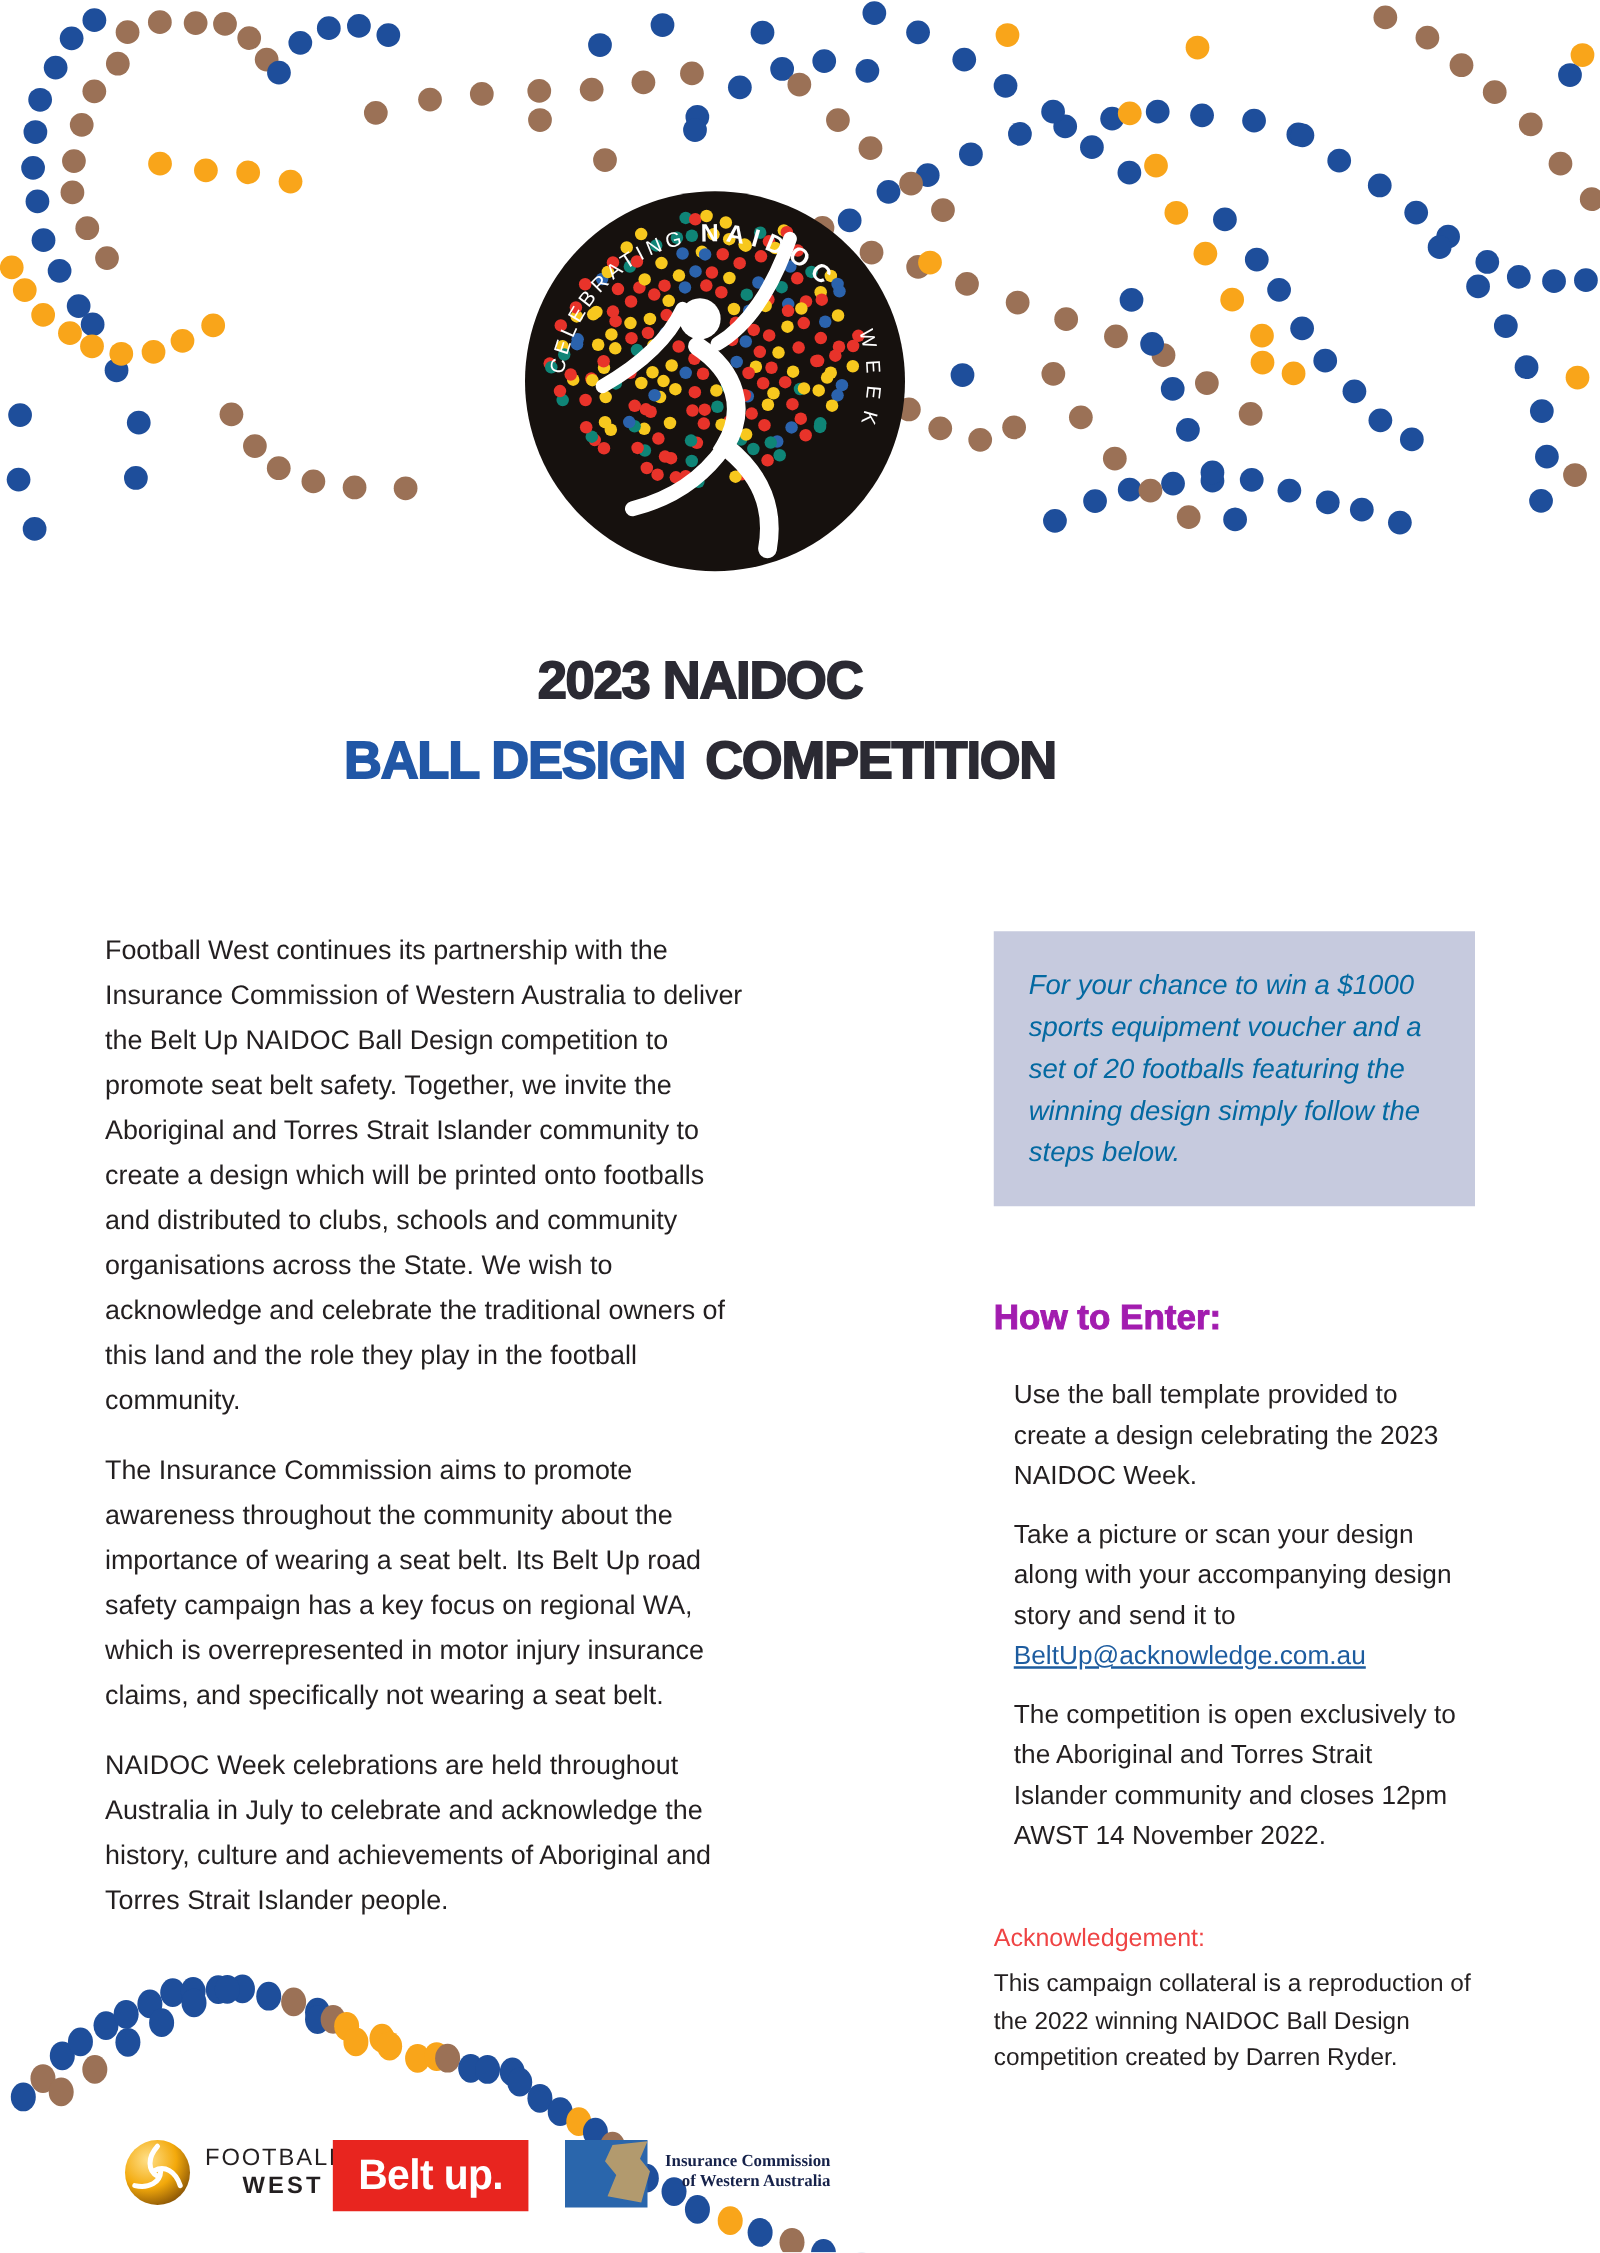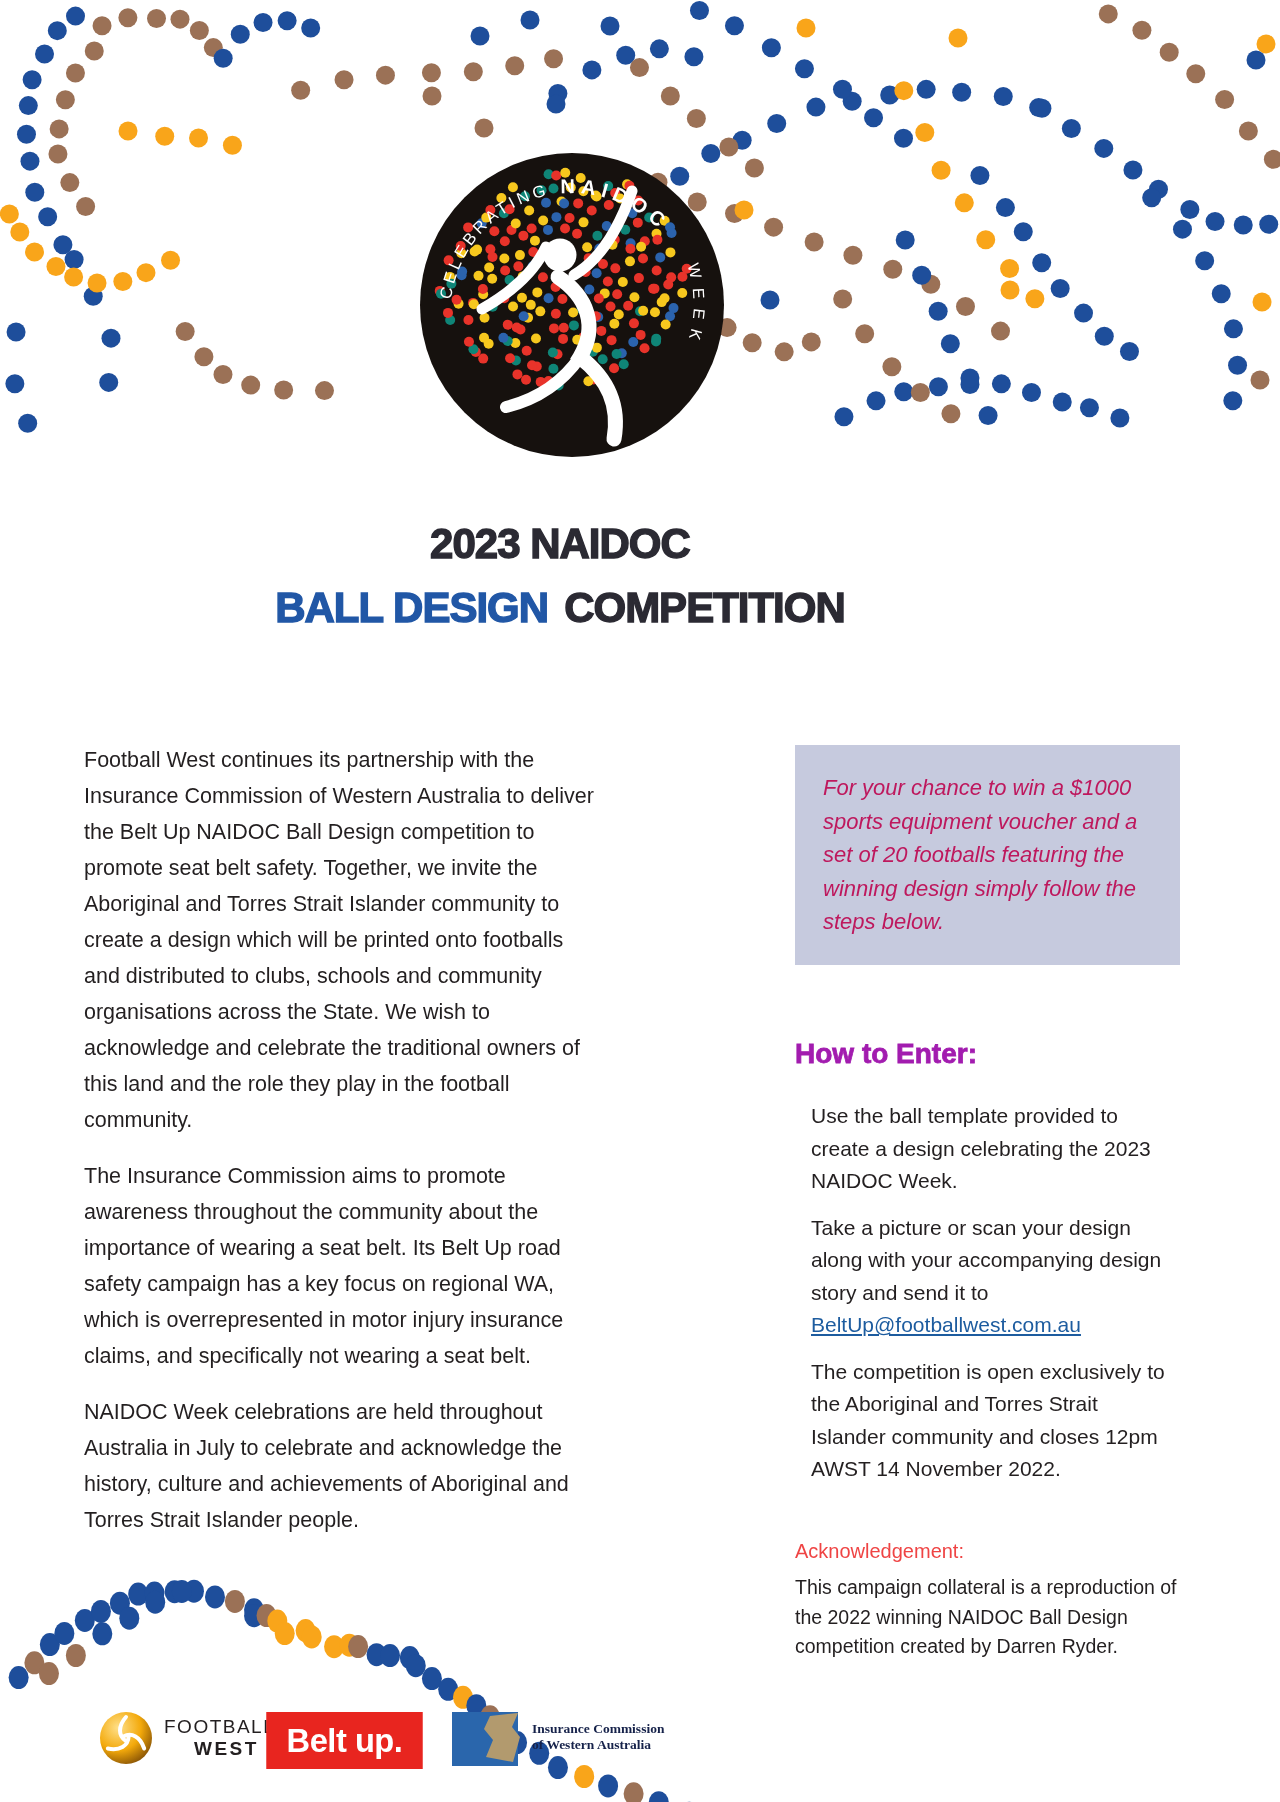--- a/index.html
+++ b/index.html
@@ -13,21 +13,21 @@
          color:var(--title-dark,#2b2a33);-webkit-text-stroke:1.4px currentColor;}
   .title .accent{color:var(--title-blue,#2157a6);}
   .title .rest{margin-left:16px;}
 
   .leftcol{position:absolute;left:84px;top:742px;width:512px;z-index:2;
            font-size:21.5px;line-height:36px;color:var(--body-text,#231f20);}
   .leftcol p{margin:0 0 20px 0;}
 
   .promo{position:absolute;left:795px;top:745px;width:385px;box-sizing:border-box;
          padding:26px 28px;background:var(--promo-box-bg,#c6cade);z-index:2;
-         font-style:italic;font-size:22px;line-height:33.5px;color:#be185d;}
+         font-style:italic;font-size:22px;line-height:33.5px;color:#0369a1;}
   .promo p{margin:0;}
 
   .h2e{position:absolute;left:795px;top:1038px;z-index:2;font-size:28px;font-weight:900;
        color:#a21caf;-webkit-text-stroke:0.8px currentColor;}
 
   .steps{position:absolute;left:795px;top:1100px;width:380px;z-index:2;
          font-size:21px;line-height:32.5px;color:var(--body-text,#231f20);}
   .steps p{margin:0 0 14px 16px;}
   .steps a{color:var(--link-blue,#1d5c9f);text-decoration:underline;}
 
@@ -38,21 +38,21 @@
   .fw{position:absolute;left:98px;top:1710px;display:flex;align-items:center;gap:10px;z-index:3;}
   .fw-text{font-size:19px;line-height:22px;color:#231f20;}
   .fw-text .l1{letter-spacing:1.5px;}
   .fw-text .l2{font-weight:800;letter-spacing:2.5px;margin-left:30px;}
 
   .beltup{position:absolute;left:263px;top:1712px;width:163px;height:57px;z-index:3;
           background:var(--beltup-red,#e8251f);color:#fff;display:flex;align-items:center;
           justify-content:center;font-weight:900;font-size:34px;letter-spacing:-0.5px;
           transform:scaleX(.96);}
 
-  .ins{position:absolute;left:452px;top:1710px;display:flex;gap:8px;z-index:3;}
+  .ins{position:absolute;left:452px;top:1710px;display:flex;gap:8px;z-index:3;text-align:right;}
   .ins-text{font-family:"Liberation Serif",serif;font-weight:700;font-size:13.5px;
             line-height:16px;color:#16224a;padding-top:11px;}
 </style>
 </head>
 <body>
 
 <div class="page">
 
   <svg id="top-dots" class="decor" width="1280" height="470" viewBox="0 0 1280 470" style="left:0;top:0;">
       <ellipse cx="75.50027392292408" cy="16.103822585010818" rx="9.5" ry="9.5" fill="#1e4e9b"></ellipse>
@@ -533,21 +533,21 @@
 
   <div class="promo">
     <p>For your chance to win a $1000 sports equipment voucher and a set of 20 footballs featuring the winning design simply follow the steps below.</p>
   </div>
 
   <div class="h2e">How to Enter:</div>
 
   <div class="steps">
     <p>Use the ball template provided to create a design celebrating the 2023 NAIDOC Week.</p>
     <p><span>Take a picture or scan your design along with your accompanying design story and send it to</span>
-      <a href="#">BeltUp@footballwest.com.au</a></p>
+      <a href="#">BeltUp@acknowledge.com.au</a></p>
     <p>The competition is open exclusively to the Aboriginal and Torres Strait Islander community and closes 12pm AWST 14 November 2022.</p>
   </div>
 
   <div class="ack">
     <h3>Acknowledgement:</h3>
     <p>This campaign collateral is a reproduction of the 2022 winning NAIDOC Ball Design competition created by Darren Ryder.</p>
   </div>
 
   <div class="fw">
     <svg width="56" height="56" viewBox="0 0 56 56">

